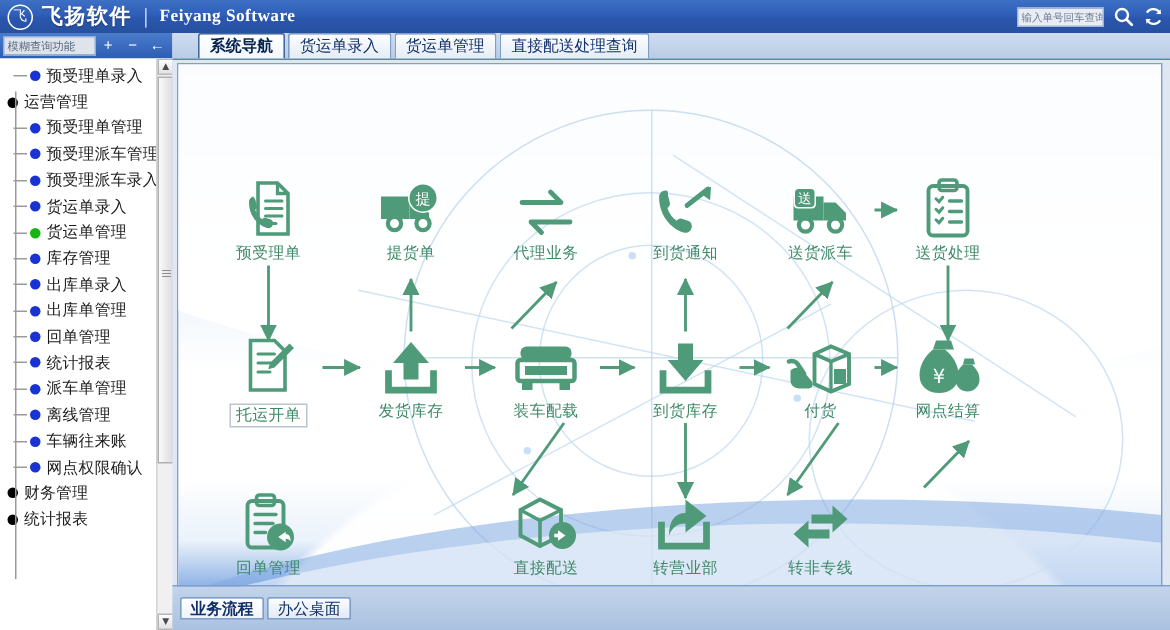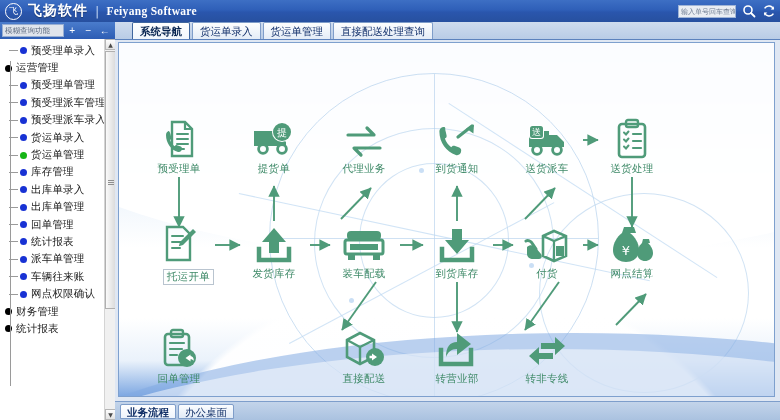--- a/index.html
+++ b/index.html
@@ -179,21 +179,21 @@
     margin-top:2px; font-size:10.5px; color:#3f8a68; letter-spacing:.3px;
     white-space:nowrap;
   }
   .node.boxed .cap {
     border:1px solid #b9c4cf; background:rgba(255,255,255,.55);
     display:inline-block; padding:0 3px;
   }
 
   
   .bottombar {
-    position:absolute; left:0; bottom:0; width:665px; height:19px;
+    position:absolute; left:0; bottom:0; width:665px; height:30px;
     background: linear-gradient(to bottom,#c3d4ea,#aac2e0);
     border-top:1px solid #7e9ecb;
     display:flex; align-items:center; padding-left:5px;
   }
   .btab {
     height:15px; line-height:14px; padding:0 6px; font-size:10.5px;
     font-family:"DejaVu Sans",sans-serif;
     background:linear-gradient(to bottom,#fbfdff,#e1eaf6);
     border:1px solid #7f9dc9; margin-right:2px; color:#123068;
     border-radius:2px 2px 0 0;
@@ -296,20 +296,25 @@
         </div>
         <div class="tnode child">
           <span class="tdash"></span>
           <span class="bullet blue"></span>
           <span class="tlabel">统计报表</span>
         </div>
         <div class="tnode child">
           <span class="tdash"></span>
           <span class="bullet blue"></span>
           <span class="tlabel">派车单管理</span>
+        </div>
+        <div class="tnode child">
+          <span class="tdash"></span>
+          <span class="bullet blue"></span>
+          <span class="tlabel">离线管理</span>
         </div>
         <div class="tnode child">
           <span class="tdash"></span>
           <span class="bullet blue"></span>
           <span class="tlabel">车辆往来账</span>
         </div>
         <div class="tnode child">
           <span class="tdash"></span>
           <span class="bullet blue"></span>
           <span class="tlabel">网点权限确认</span>
@@ -457,21 +462,21 @@
                 </g>
                 <g stroke="#4f9b79" stroke-width="2" fill="none" stroke-linecap="round">
                   <path d="M11 14.5l2 2 2.5-3"></path>
                   <path d="M11 21.5l2 2 2.5-3"></path>
                   <path d="M11 28.5l2 2 2.5-3"></path>
                 </g>
               </svg>
             </div>
             <div class="cap">送货处理</div>
           </div>
-          <div class="node boxed" style="left: 25px; top: 180px; text-align: right;"><div class="ico">
+          <div class="node boxed" style="left: 25px; top: 180px;"><div class="ico">
               <svg width="38" height="42" viewBox="0 0 38 42">
                 <path d="M7 4h16l7 7v26H7z" fill="none" stroke="#4f9b79" stroke-width="2.4"></path>
                 <g stroke="#4f9b79" stroke-width="2" stroke-linecap="round">
                   <line x1="12" y1="13" x2="23" y2="13"></line>
                   <line x1="12" y1="19" x2="23" y2="19"></line>
                   <line x1="12" y1="25" x2="20" y2="25"></line>
                 </g>
                 <path d="M33 6l3 3-13 13-4.2 1.2 1.2-4.2z" fill="#4f9b79"></path>
               </svg>
             </div><div class="cap">托运开单</div></div>

